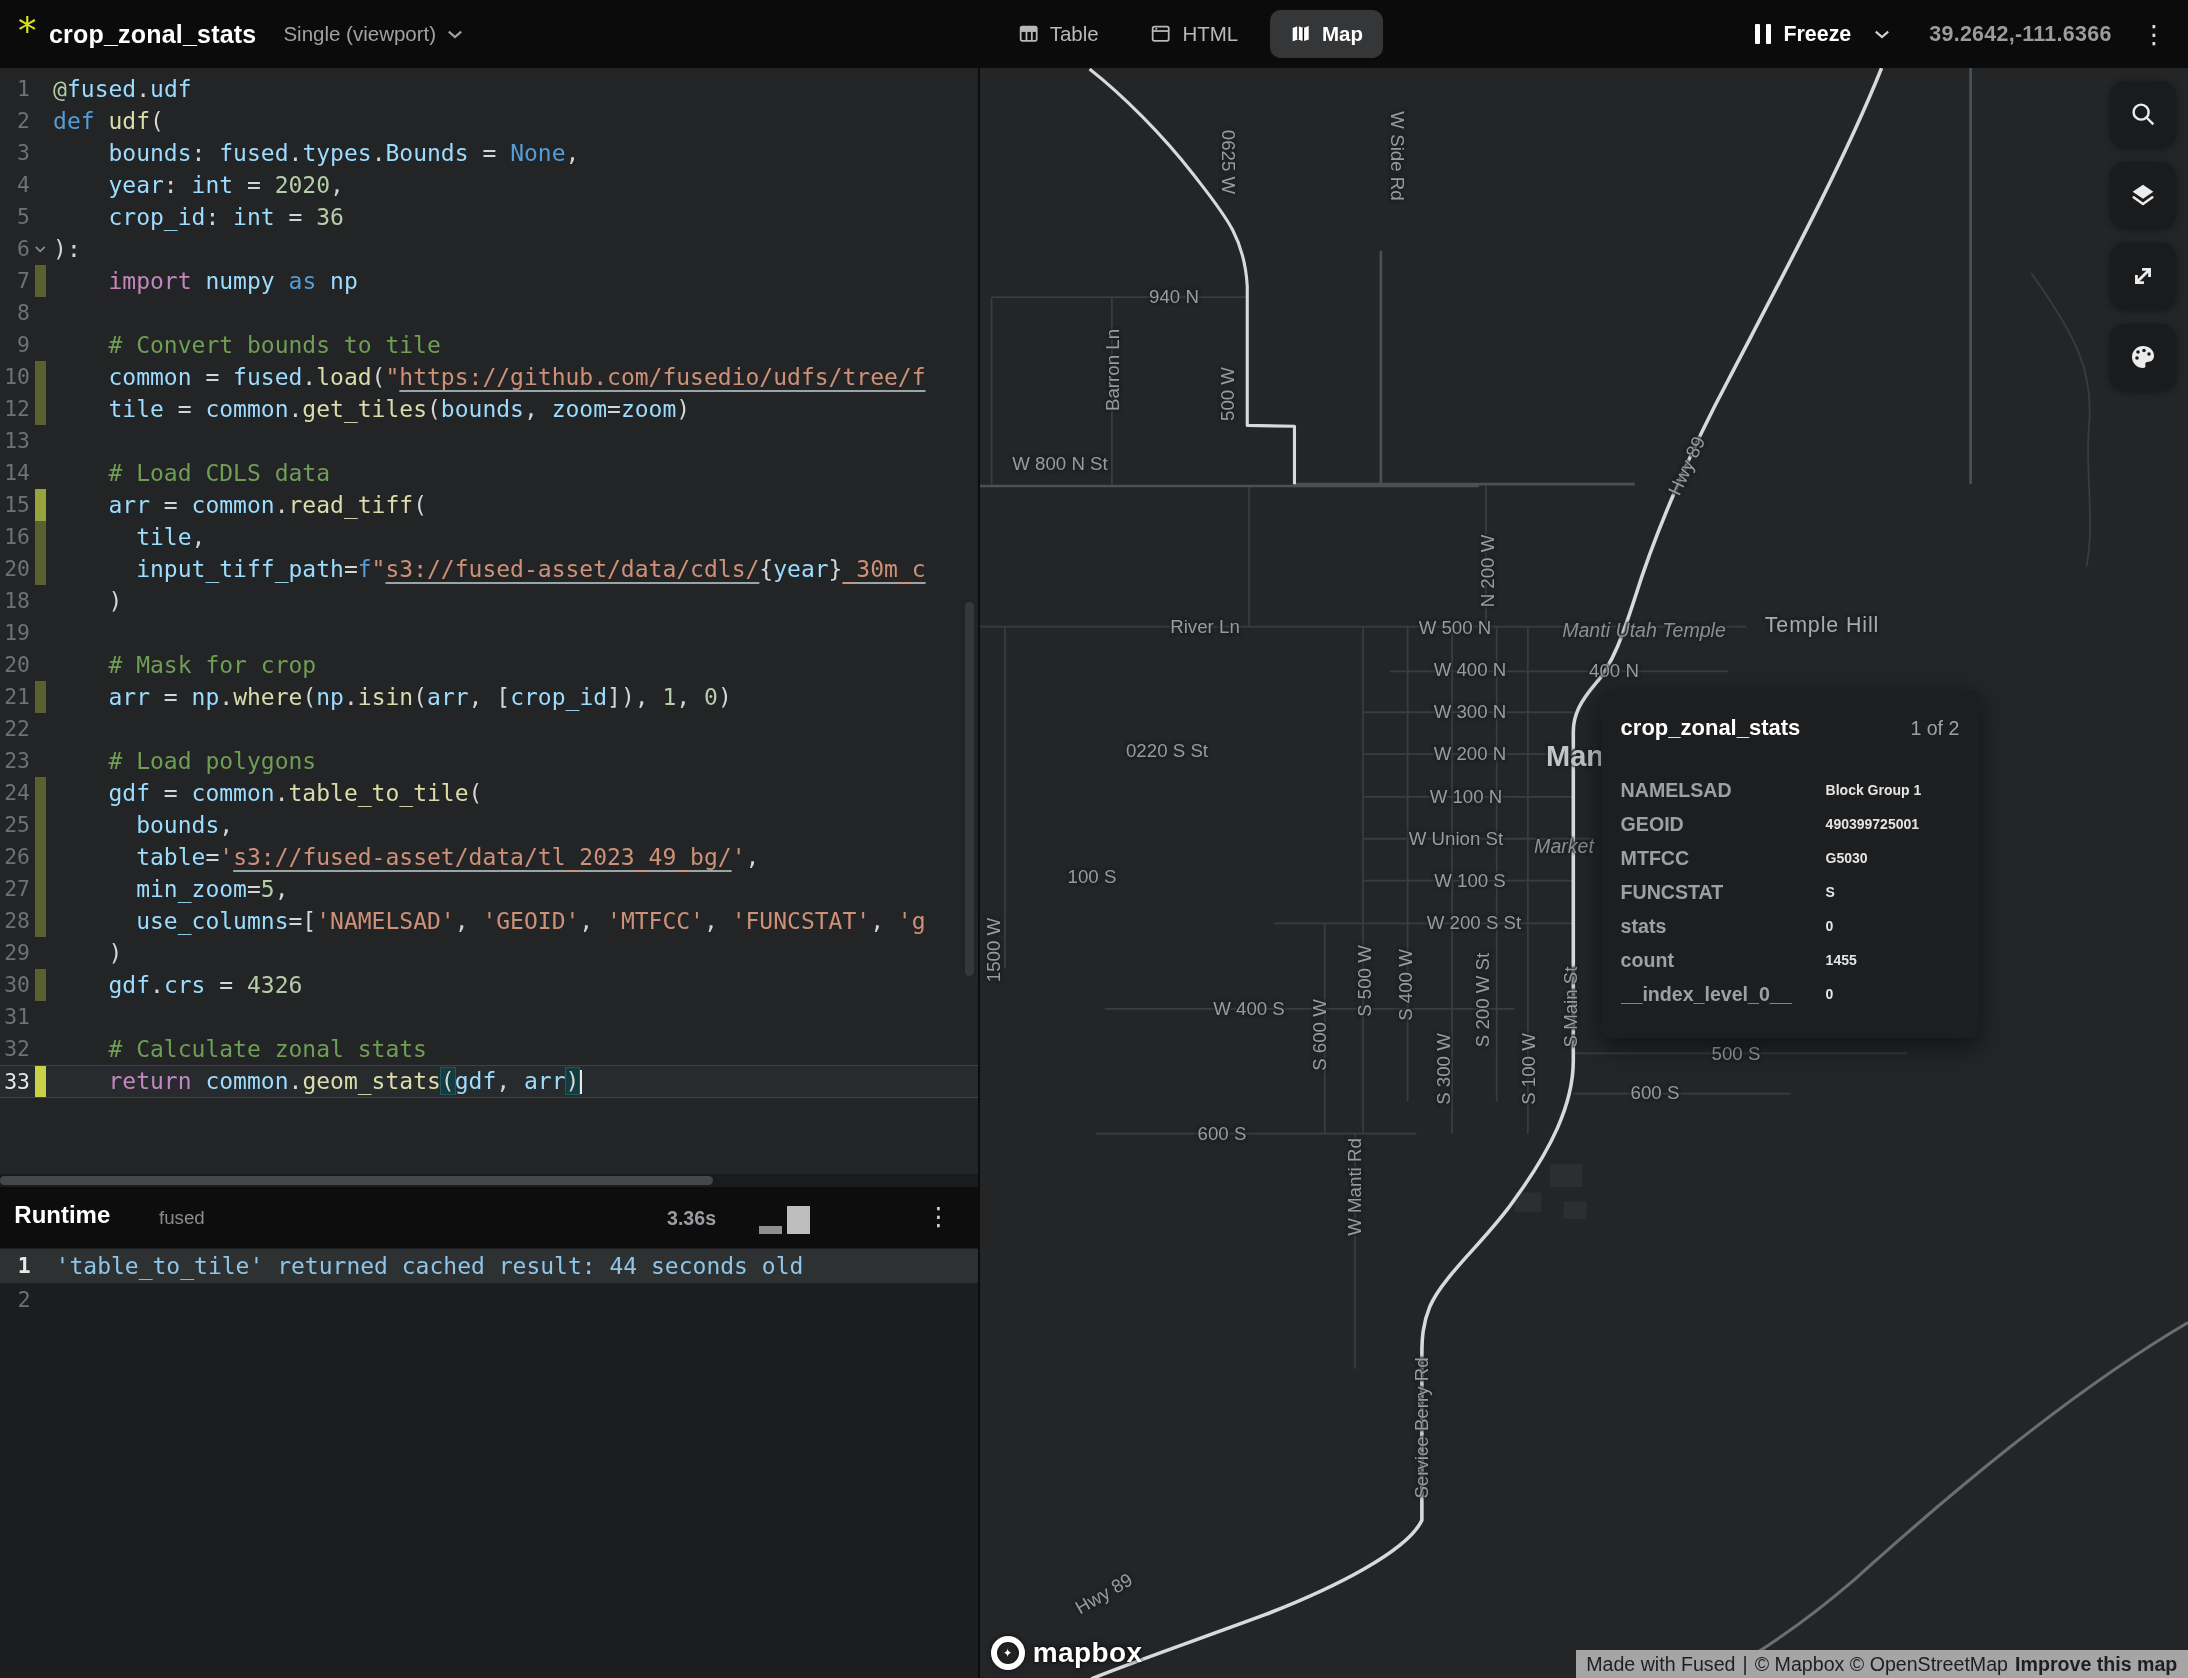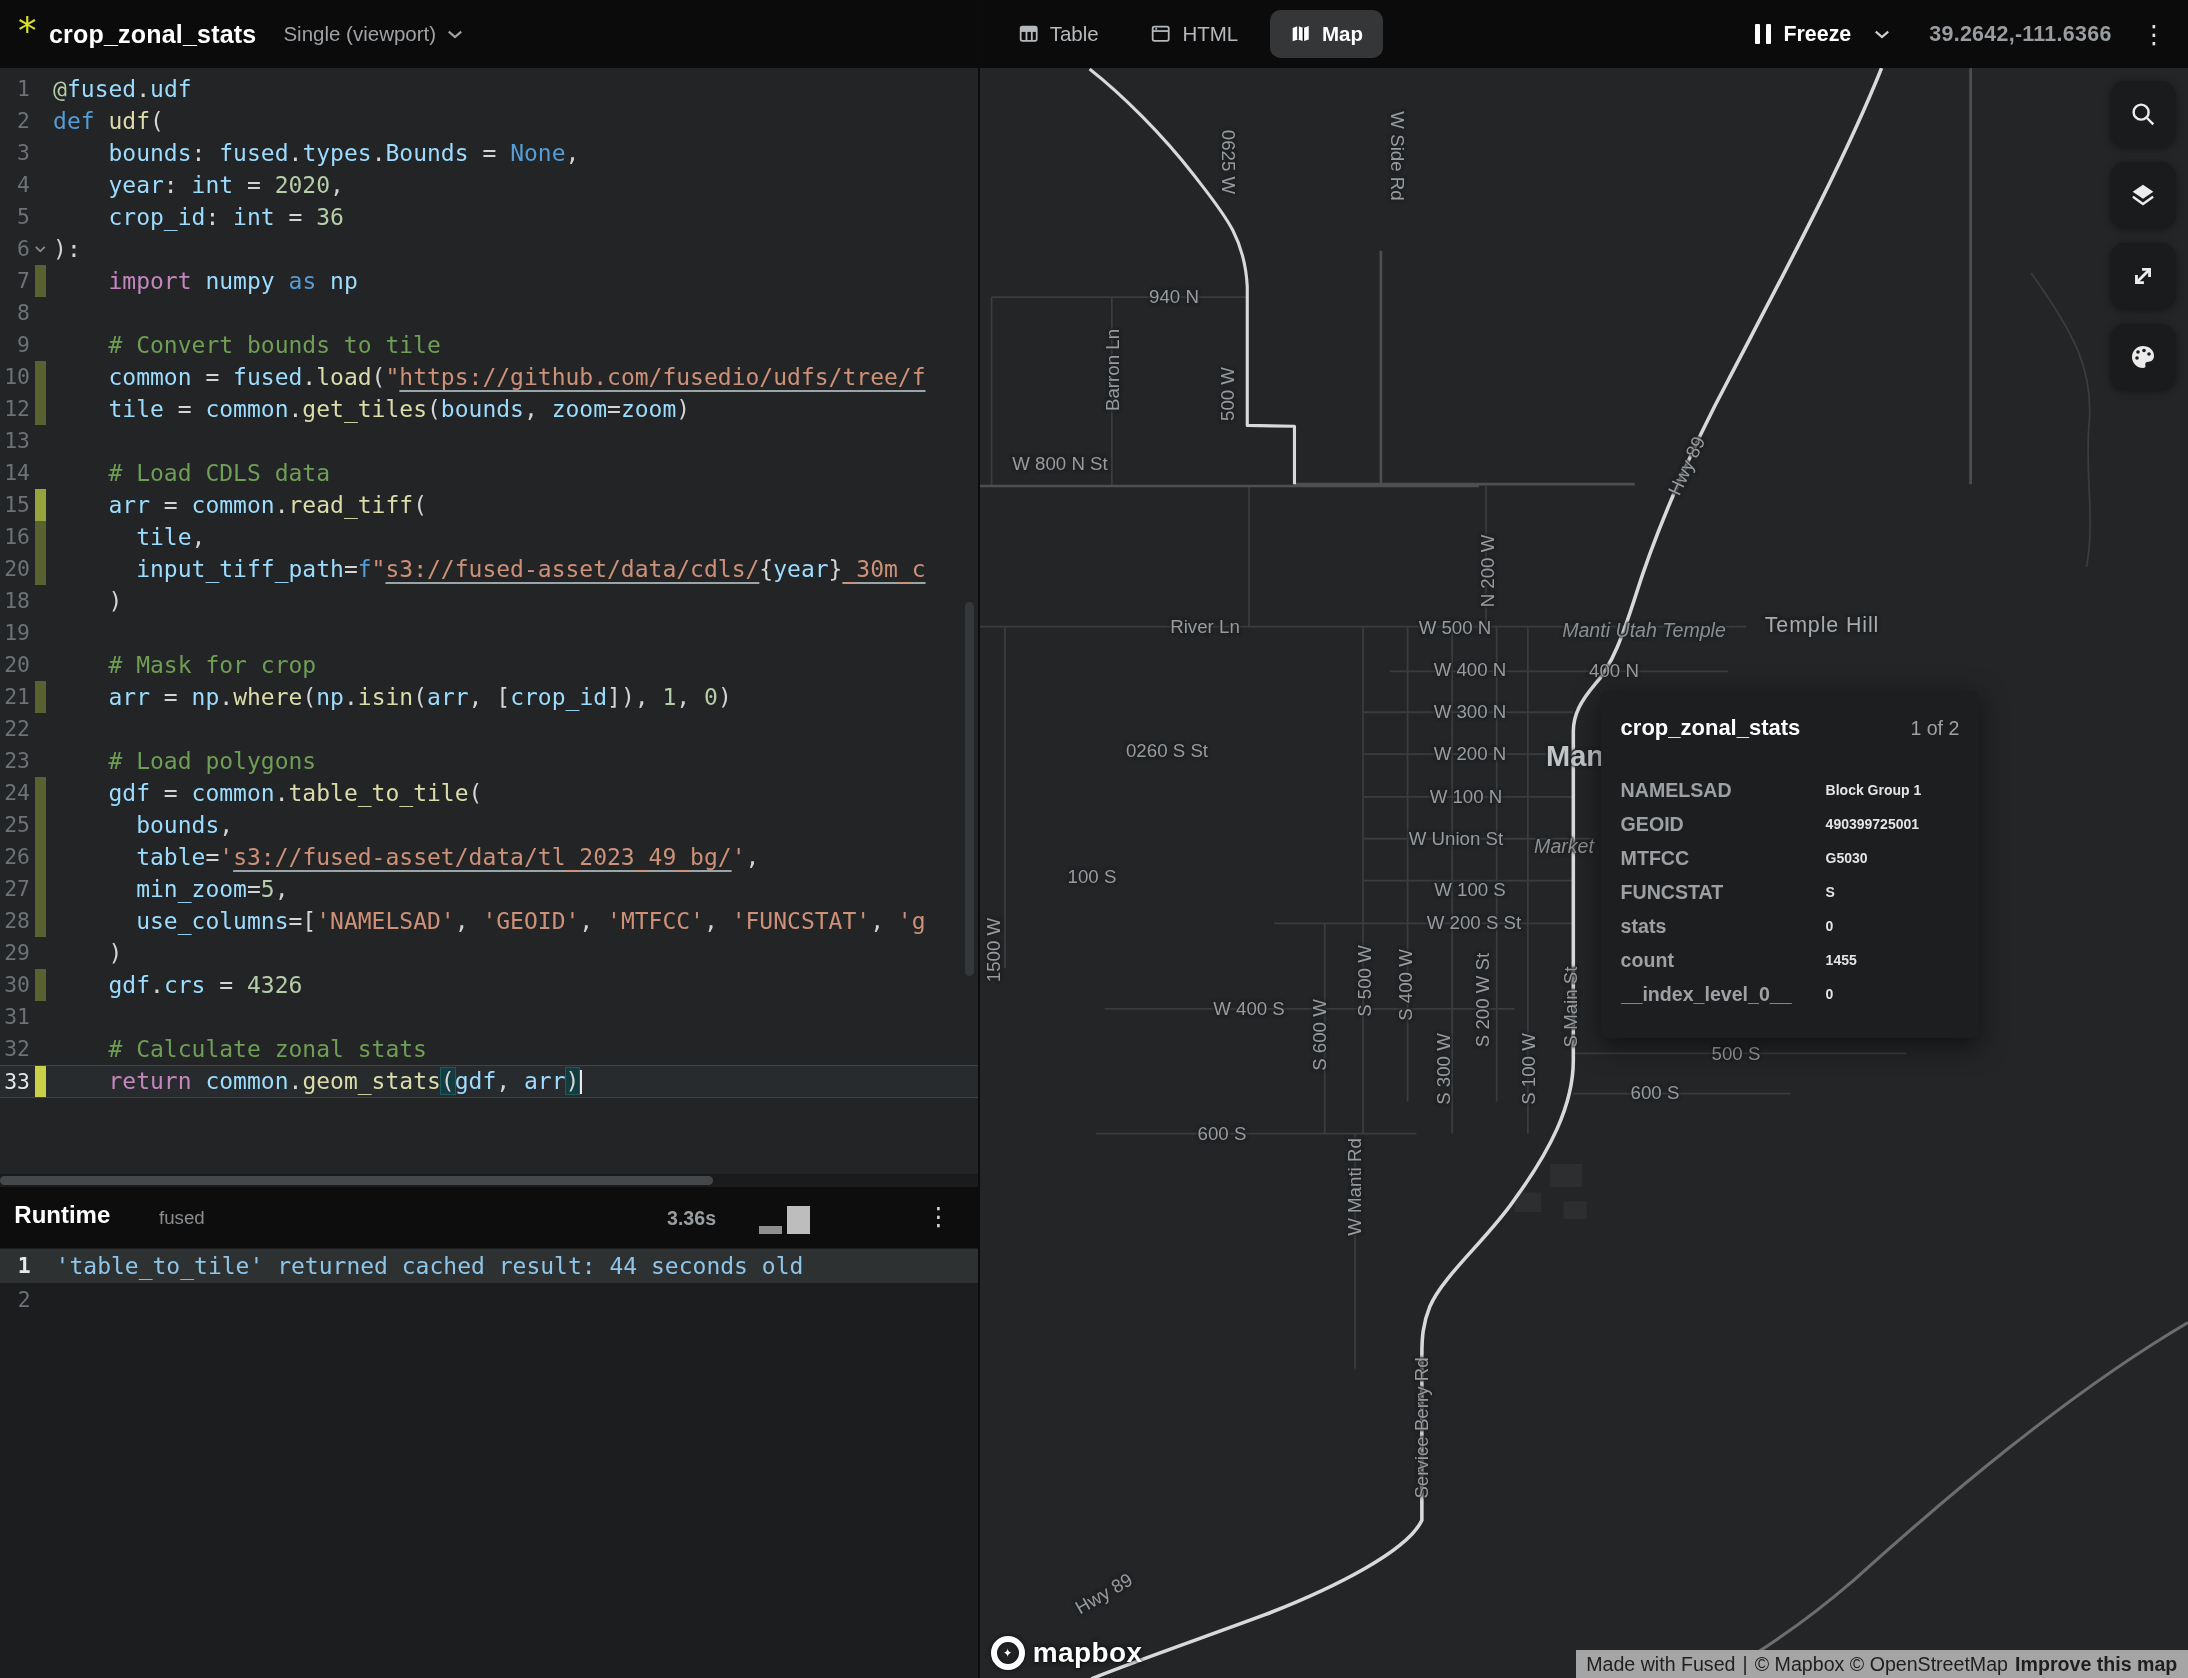--- a/index.html
+++ b/index.html
@@ -428,28 +428,28 @@
         <div class="map-label" style="left: 707px; top: 398px; transform: translate(-50%, -50%) rotate(-65deg);">Hwy 89</div>
         <div class="map-label" style="left: 80px; top: 396px;">W 800 N St</div>
         <div class="map-label" style="left: 225px; top: 559px;">River Ln</div>
         <div class="map-label" style="left: 475px; top: 560px;">W 500 N</div>
         <div class="map-label it" style="left: 664px; top: 562px;">Manti Utah Temple</div>
         <div class="map-label area" style="left: 842px; top: 557px;">Temple Hill</div>
         <div class="map-label" style="left: 508px; top: 503px; transform: translate(-50%, -50%) rotate(-90deg);">N 200 W</div>
         <div class="map-label" style="left: 634px; top: 603px;">400 N</div>
         <div class="map-label" style="left: 490px; top: 602px;">W 400 N</div>
         <div class="map-label" style="left: 490px; top: 644px;">W 300 N</div>
-        <div class="map-label" style="left: 187px; top: 683px;">0260 S St</div>
+        <div class="map-label" style="left: 187px; top: 683px;">0220 S St</div>
         <div class="map-label" style="left: 490px; top: 686px;">W 200 N</div>
         <div class="map-label city" style="left: 595px; top: 688px;">Man</div>
         <div class="map-label" style="left: 486px; top: 729px;">W 100 N</div>
         <div class="map-label" style="left: 476px; top: 771px;">W Union St</div>
         <div class="map-label it" style="left: 584px; top: 778px;">Market</div>
         <div class="map-label" style="left: 112px; top: 809px;">100 S</div>
-        <div class="map-label" style="left: 490px; top: 813px; margin-top: 9px;">W 100 S</div>
+        <div class="map-label" style="left: 490px; top: 813px;">W 100 S</div>
         <div class="map-label" style="left: 14.3px; top: 882px; transform: translate(-50%, -50%) rotate(-90deg);">1500 W</div>
         <div class="map-label" style="left: 494px; top: 855px;">W 200 S St</div>
         <div class="map-label" style="left: 385px; top: 913px; transform: translate(-50%, -50%) rotate(-90deg);">S 500 W</div>
         <div class="map-label" style="left: 426px; top: 917px; transform: translate(-50%, -50%) rotate(-90deg);">S 400 W</div>
         <div class="map-label" style="left: 503px; top: 932px; transform: translate(-50%, -50%) rotate(-90deg);">S 200 W St</div>
         <div class="map-label" style="left: 269px; top: 941px;">W 400 S</div>
         <div class="map-label" style="left: 591px; top: 939px; transform: translate(-50%, -50%) rotate(-90deg);">S Main St</div>
         <div class="map-label" style="left: 340px; top: 967px; transform: translate(-50%, -50%) rotate(-90deg);">S 600 W</div>
         <div class="map-label" style="left: 464px; top: 1001px; transform: translate(-50%, -50%) rotate(-90deg);">S 300 W</div>
         <div class="map-label" style="left: 549px; top: 1001px; transform: translate(-50%, -50%) rotate(-90deg);">S 100 W</div>

